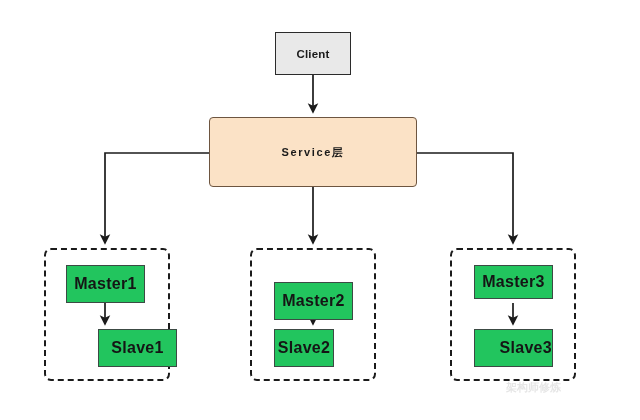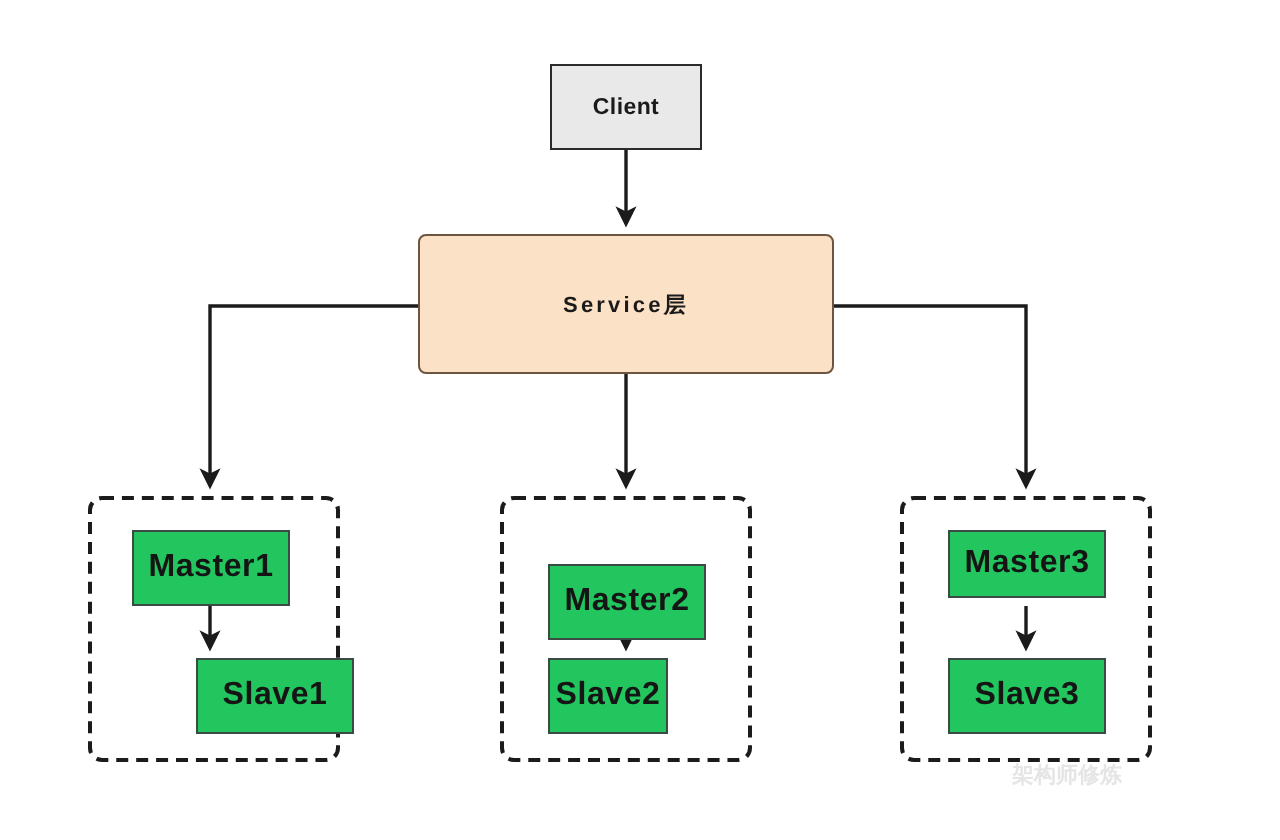--- a/index.html
+++ b/index.html
@@ -148,19 +148,19 @@
     <span>Master2</span>
   </div>
   <div class="db-node" style="left:274px; top:329px; width:60px; height:38px;">
     <span>Slave2</span>
   </div>
 
   <div class="group-box" style="left:450px; top:248px; width:126px; height:133px;"></div>
   <div class="db-node" style="left:474px; top:265px; width:79px; height:34px;">
     <span>Master3</span>
   </div>
-  <div class="db-node" style="left:474px; top:329px; width:79px; height:38px;">
+  <div class="db-node" style="left:474px; top:329px; width:79px; height:38px;justify-content:flex-end;">
     <span>Slave3</span>
   </div>
 
   <div class="watermark wm-ghost">架构师修炼</div>
 
 </div>
 
 </body></html>

